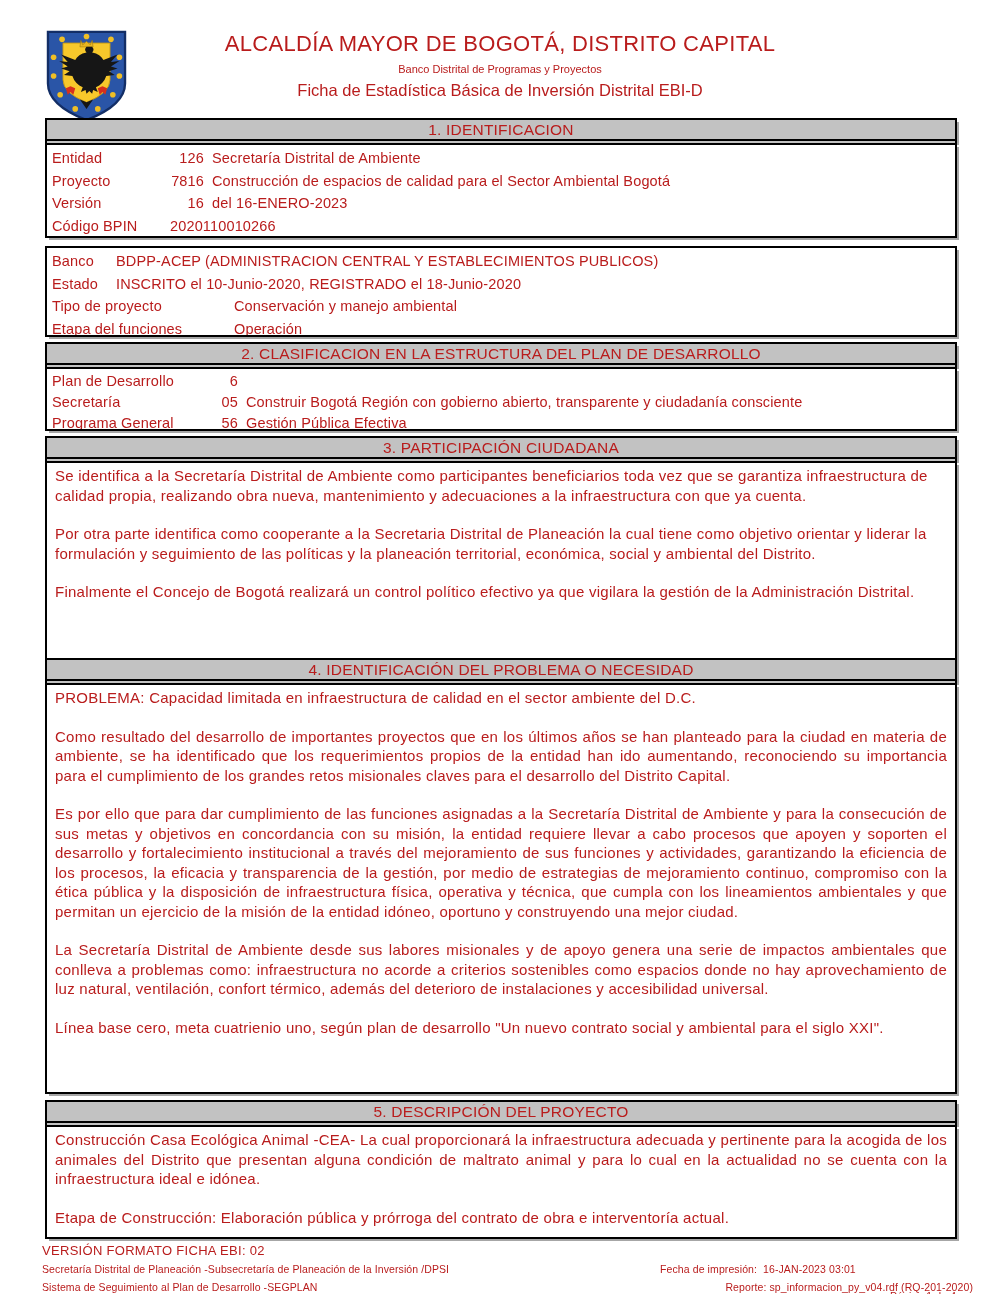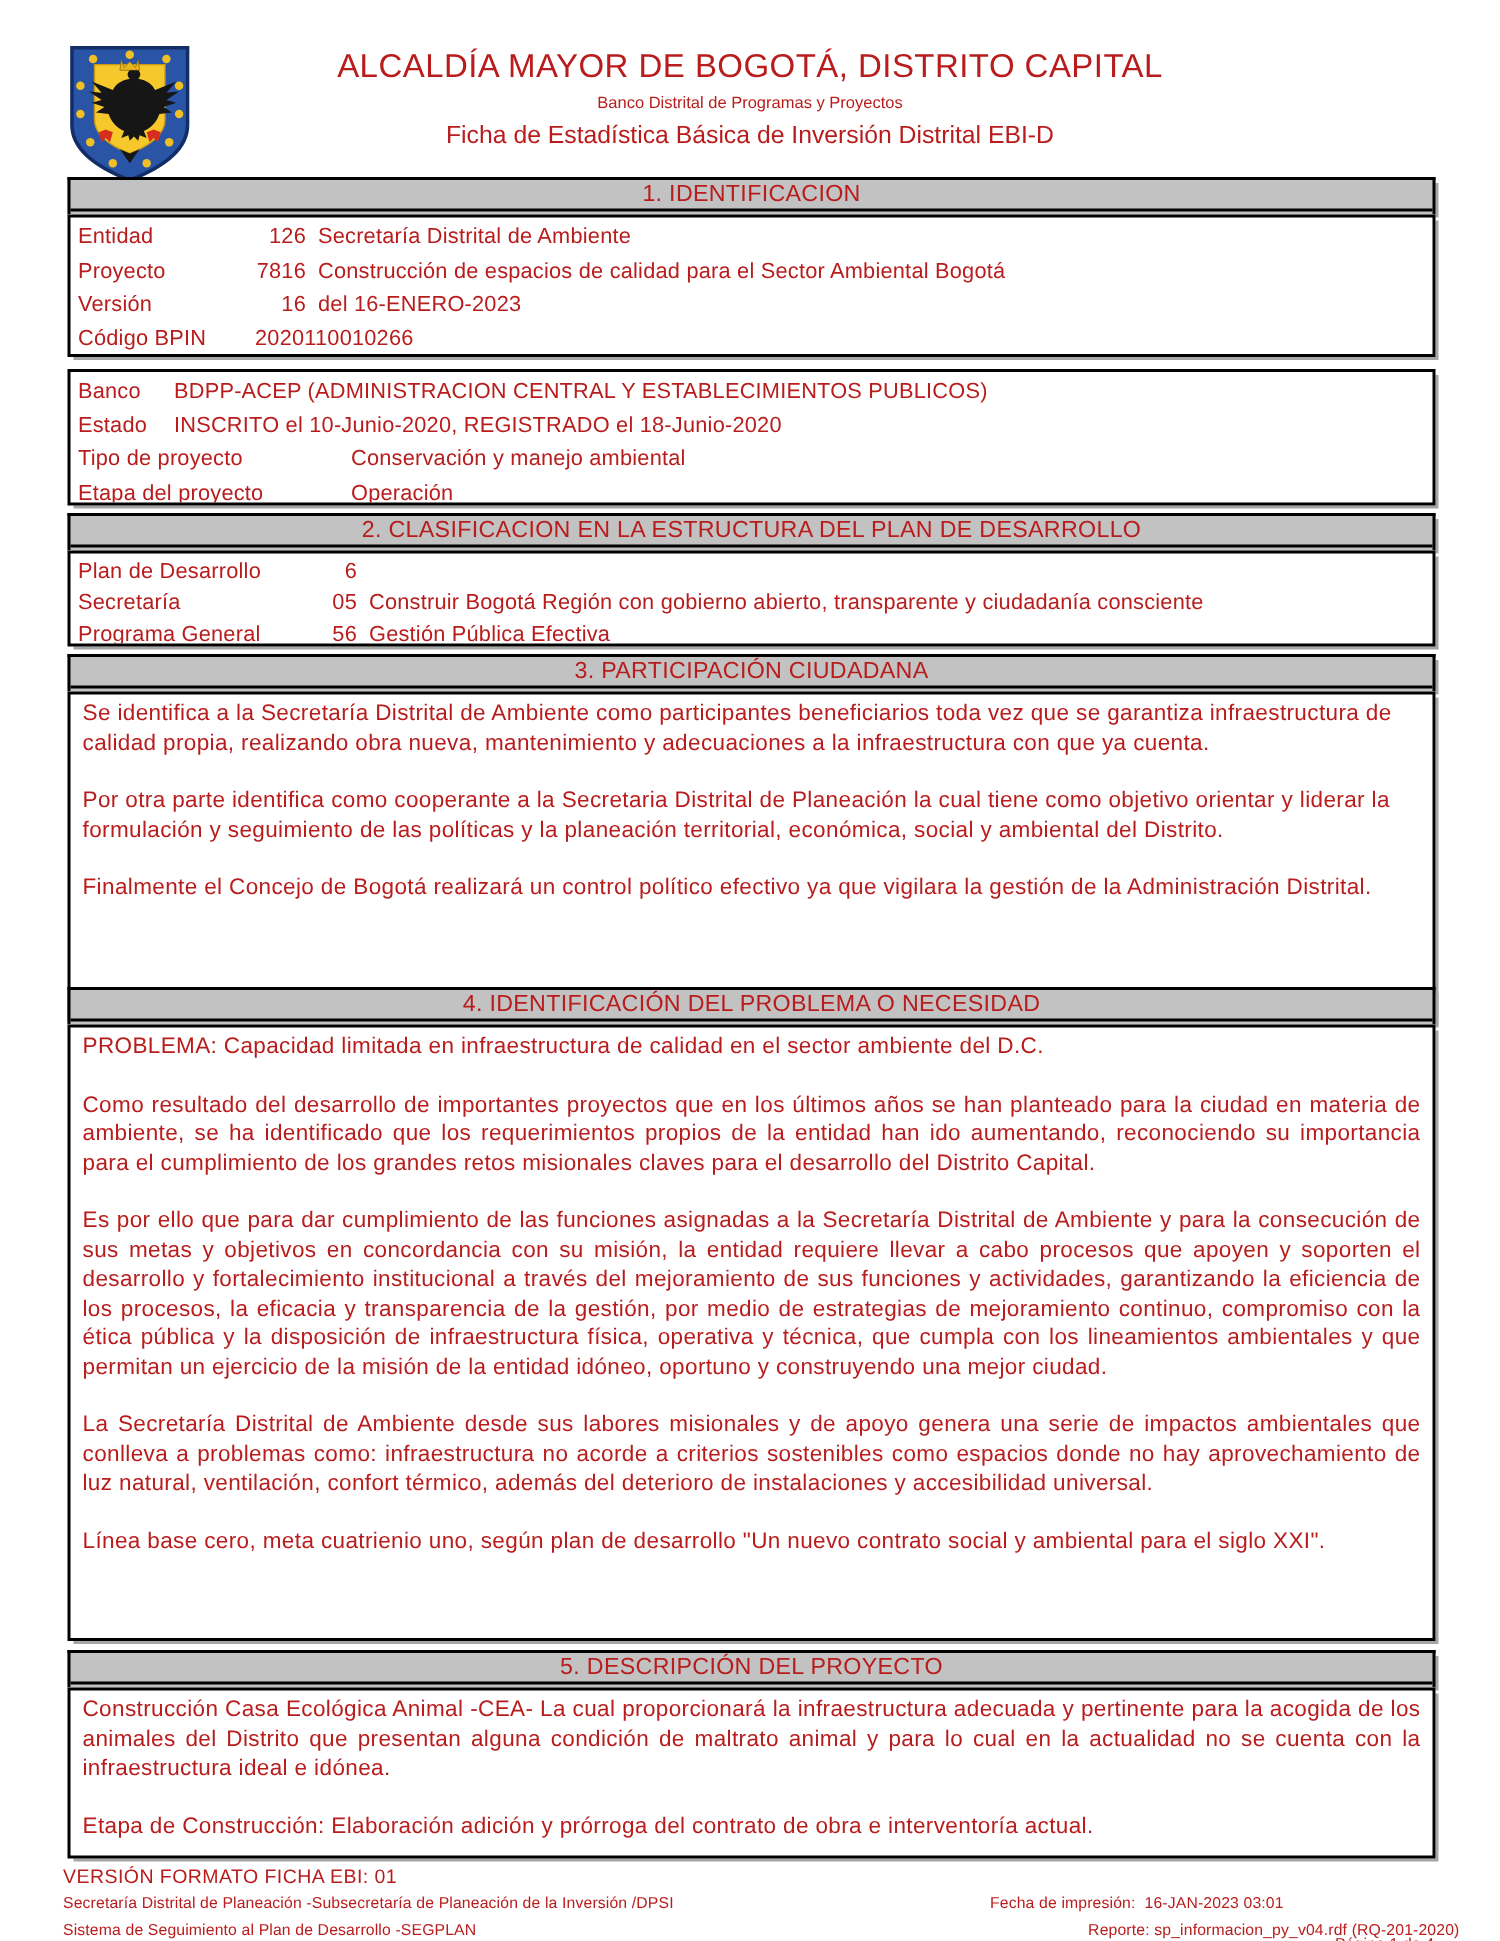--- a/index.html
+++ b/index.html
@@ -119,21 +119,21 @@
     </div>
     <div class="frow">
       <span class="flabel">Estado</span>
       <span class="fvalue">INSCRITO el 10-Junio-2020, REGISTRADO el 18-Junio-2020</span>
     </div>
     <div class="frow wide">
       <span class="flabel">Tipo de proyecto</span>
       <span class="fvalue">Conservación y manejo ambiental</span>
     </div>
     <div class="frow wide">
-      <span class="flabel">Etapa del proyecto</span>
+      <span class="flabel">Etapa del funciones</span>
       <span class="fvalue">Operación</span>
     </div>
   </div>
 
   <div class="sec-header" style="top:342px">
     <div class="t">2. CLASIFICACION EN LA ESTRUCTURA DEL PLAN DE DESARROLLO</div>
   </div>
   <div class="box fields cls" style="top:367px;height:64px">
     <div class="frow">
       <span class="flabel">Plan de Desarrollo</span>
@@ -169,24 +169,24 @@
     <p class="jt">Es por ello que para dar cumplimiento de las funciones asignadas a la Secretaría Distrital de Ambiente y para la consecución de sus metas y objetivos en concordancia con su misión, la entidad requiere llevar a cabo procesos que apoyen y soporten el desarrollo y fortalecimiento institucional a través del mejoramiento de sus funciones y actividades, garantizando la eficiencia de los procesos, la eficacia y transparencia de la gestión, por medio de estrategias de mejoramiento continuo, compromiso con la ética pública y la disposición de infraestructura física, operativa y técnica, que cumpla con los lineamientos ambientales y que permitan un ejercicio de la misión de la entidad idóneo, oportuno y construyendo una mejor ciudad.</p>
     <p class="jt">La Secretaría Distrital de Ambiente desde sus labores misionales y de apoyo genera una serie de impactos ambientales que conlleva a problemas como: infraestructura  no acorde a criterios sostenibles como espacios donde no hay aprovechamiento de  luz natural, ventilación, confort térmico, además del deterioro de instalaciones y  accesibilidad universal.</p>
     <p>Línea base cero, meta cuatrienio uno, según plan de desarrollo "Un nuevo contrato social y ambiental para el siglo XXI".</p>
   </div>
 
   <div class="sec-header" style="top:1100px">
     <div class="t">5. DESCRIPCIÓN DEL PROYECTO</div>
   </div>
   <div class="box textbox" style="top:1125px;height:114px">
     <p class="jt">Construcción Casa Ecológica Animal -CEA- La cual proporcionará la infraestructura adecuada y pertinente para la acogida de los animales del Distrito que presentan alguna condición de maltrato animal y para lo cual en la actualidad no se cuenta con la infraestructura ideal e idónea.</p>
-    <p>Etapa de Construcción: Elaboración adición y prórroga del  contrato de obra e interventoría actual.</p>
+    <p>Etapa de Construcción: Elaboración pública y prórroga del  contrato de obra e interventoría actual.</p>
   </div>
 
-  <div class="f-version">VERSIÓN FORMATO FICHA EBI: 01</div>
+  <div class="f-version">VERSIÓN FORMATO FICHA EBI: 02</div>
   <div class="f-small f-org1">Secretaría Distrital de Planeación -Subsecretaría de Planeación de la Inversión /DPSI</div>
   <div class="f-small f-org2">Sistema de Seguimiento al Plan de Desarrollo -SEGPLAN</div>
   <div class="f-small f-fecha">
     <span>Fecha de impresión:</span><span class="v">16-JAN-2023 03:01</span>
   </div>
   <div class="f-small f-pagina">Página  1 de 4</div>
   <div class="f-small f-reporte">Reporte: sp_informacion_py_v04.rdf (RQ-201-2020)</div>
 
 </div>
 

